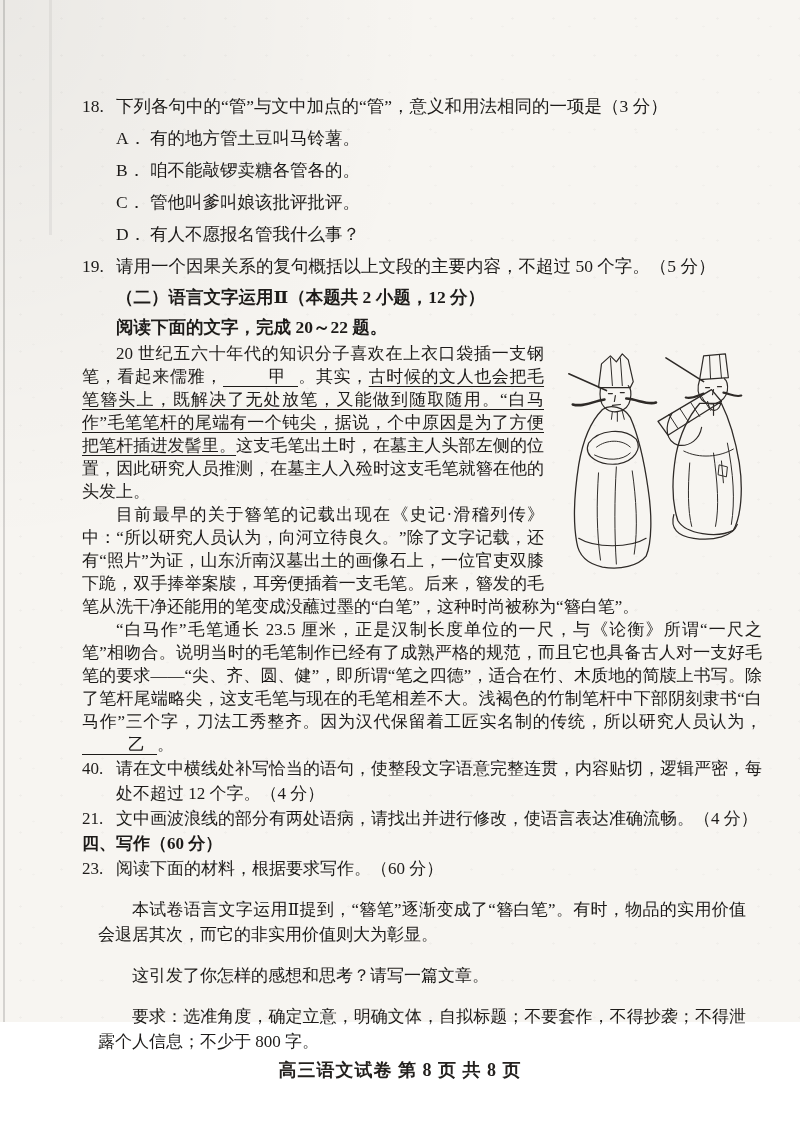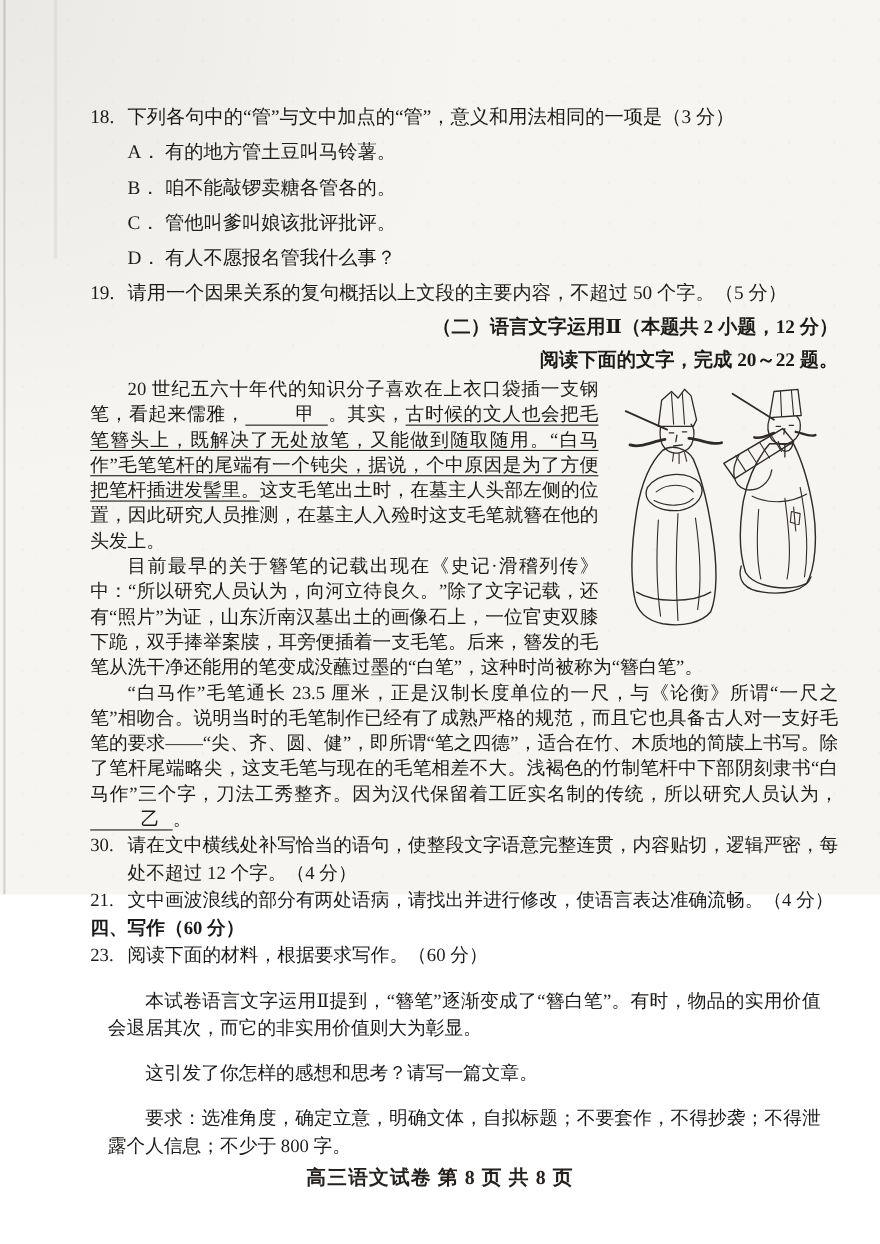--- a/index.html
+++ b/index.html
@@ -1,39 +1,39 @@
 <!DOCTYPE html>
 <html><head>
 <meta charset="utf-8">
 <style>
   html,body{margin:0;padding:0;}
   body{width:800px;height:1131px;overflow:hidden;
        font-family:"Liberation Serif","DejaVu Serif",serif;color:#1d1b19;}
-  .page{position:relative;width:800px;height:813px;box-sizing:border-box;
+  .page{position:relative;width:800px;height:1022px;box-sizing:border-box;
         background:
           radial-gradient(ellipse at 0% 0%, rgba(0,0,0,0.05), transparent 38%),
           radial-gradient(rgba(0,0,0,0.028) 1px, transparent 1.4px),
           radial-gradient(rgba(0,0,0,0.018) 1px, transparent 1.4px),
           #f7f5f1;
         background-size:100% 100%, 41px 37px, 67px 53px, 100% 100%;
         padding:90px 38px 0 82px;}
   .edge-left{position:absolute;left:3px;top:0;width:2px;height:100%;
              background:rgba(0,0,0,0.14);}
   .edge-smudge{position:absolute;left:49px;top:0;width:3px;height:235px;
              background:rgba(0,0,0,0.05);}
 
   .qtop{font-size:17.5px;line-height:32px;}
   .qrow{display:flex;}
   .qnum{flex:0 0 34px;}
   .qtext{flex:1;text-align:justify;}
   .opts{padding-left:34px;}
   .opt-row{display:flex;}
   .opt-letter{flex:0 0 34px;}
 
-  .heading{font-size:17.5px;line-height:30px;font-weight:700;padding-left:34px;text-align:right;}
+  .heading{font-size:17.5px;line-height:30px;font-weight:700;padding-left:34px;}
 
   .passage{font-size:17px;line-height:23px;text-align:justify;}
   .passage p{margin:0;text-indent:2em;}
   .figure-box{float:right;width:208px;height:228px;margin:2px 0 4px 10px;}
   .figure-box svg{width:100%;height:100%;}
   .seg-wavy{text-decoration:underline;text-decoration-thickness:1px;
             text-underline-offset:4px;}
   .seg-blank{display:inline-block;min-width:40px;padding:0 12px;text-align:center;
              border-bottom:1.2px solid #1d1b19;line-height:1.05;}
 
@@ -118,21 +118,21 @@
         <path class="ink" stroke-width="1" d="M130 108 C146 116 166 114 180 106 M168 118 L170 140 M166 122 L174 124 L173 134 L165 132 Z"></path>
       </svg>
     </div>
     <p><span class="seg-plain">20 世纪五六十年代的知识分子喜欢在上衣口袋插一支钢笔，看起来儒雅，</span><span class="seg-blank">甲</span><span class="seg-plain">。其实，</span><span class="seg-wavy">古时候的文人也会把毛笔簪头上，既解决了无处放笔，又能做到随取随用。“白马作”毛笔笔杆的尾端有一个钝尖，据说，个中原因是为了方便把笔杆插进发髻里。</span><span class="seg-plain">这支毛笔出土时，在墓主人头部左侧的位置，因此研究人员推测，在墓主人入殓时这支毛笔就簪在他的头发上。</span></p>
     <p><span class="seg-plain">目前最早的关于簪笔的记载出现在《史记·滑稽列传》中：“所以研究人员认为，向河立待良久。”除了文字记载，还有“照片”为证，山东沂南汉墓出土的画像石上，一位官吏双膝下跪，双手捧举案牍，耳旁便插着一支毛笔。后来，簪发的毛笔从洗干净还能用的笔变成没蘸过墨的“白笔”，这种时尚被称为“簪白笔”。</span></p>
     <p><span class="seg-plain">“白马作”毛笔通长 23.5 厘米，正是汉制长度单位的一尺，与《论衡》所谓“一尺之笔”相吻合。说明当时的毛笔制作已经有了成熟严格的规范，而且它也具备古人对一支好毛笔的要求——“尖、齐、圆、健”，即所谓“笔之四德”，适合在竹、木质地的简牍上书写。除了笔杆尾端略尖，这支毛笔与现在的毛笔相差不大。浅褐色的竹制笔杆中下部阴刻隶书“白马作”三个字，刀法工秀整齐。因为汉代保留着工匠实名制的传统，所以研究人员认为，</span><span class="seg-blank">乙</span><span class="seg-plain">。</span></p>
   </div>
 
   <div class="qbottom">
     <div class="qrow">
-      <span class="qnum">30.</span>
+      <span class="qnum">40.</span>
       <span class="qtext">请在文中横线处补写恰当的语句，使整段文字语意完整连贯，内容贴切，逻辑严密，每处不超过 12 个字。（4 分）</span>
     </div>
     <div class="qrow">
       <span class="qnum">21.</span>
       <span class="qtext">文中画波浪线的部分有两处语病，请找出并进行修改，使语言表达准确流畅。（4 分）</span>
     </div>
   </div>
 
   <div class="heading4">四、写作（60 分）</div>
   <div class="qbottom">

